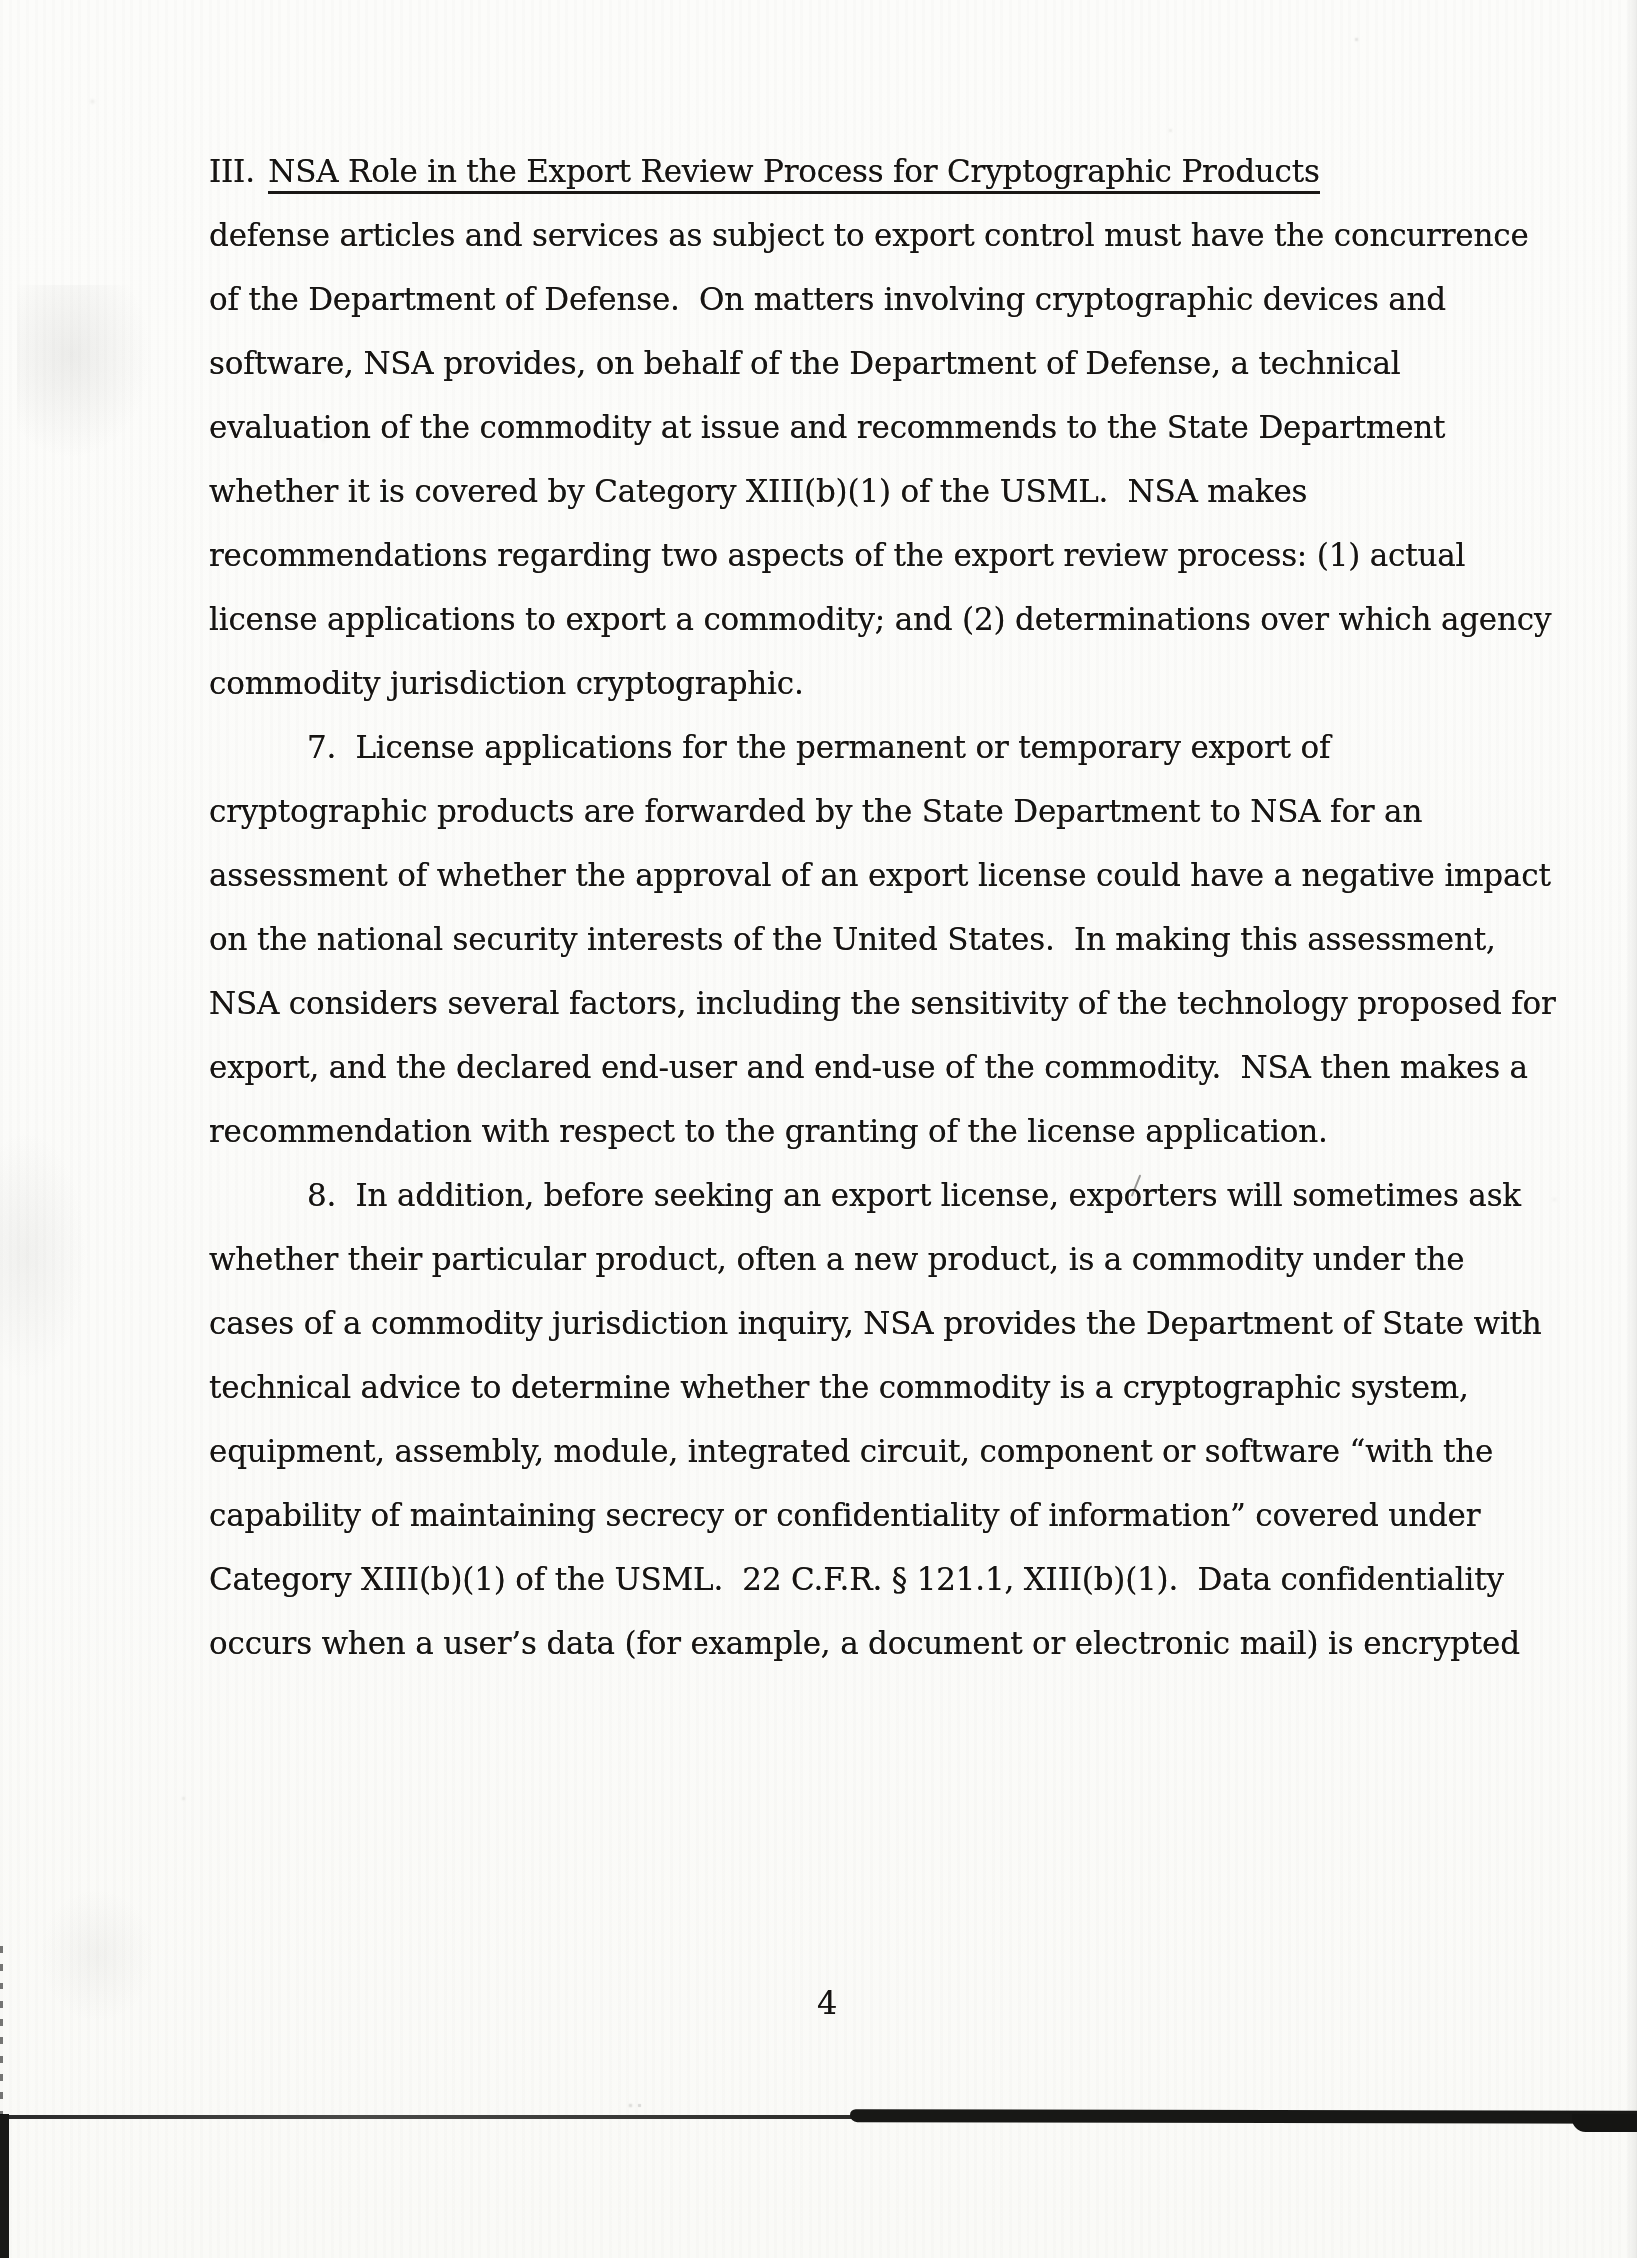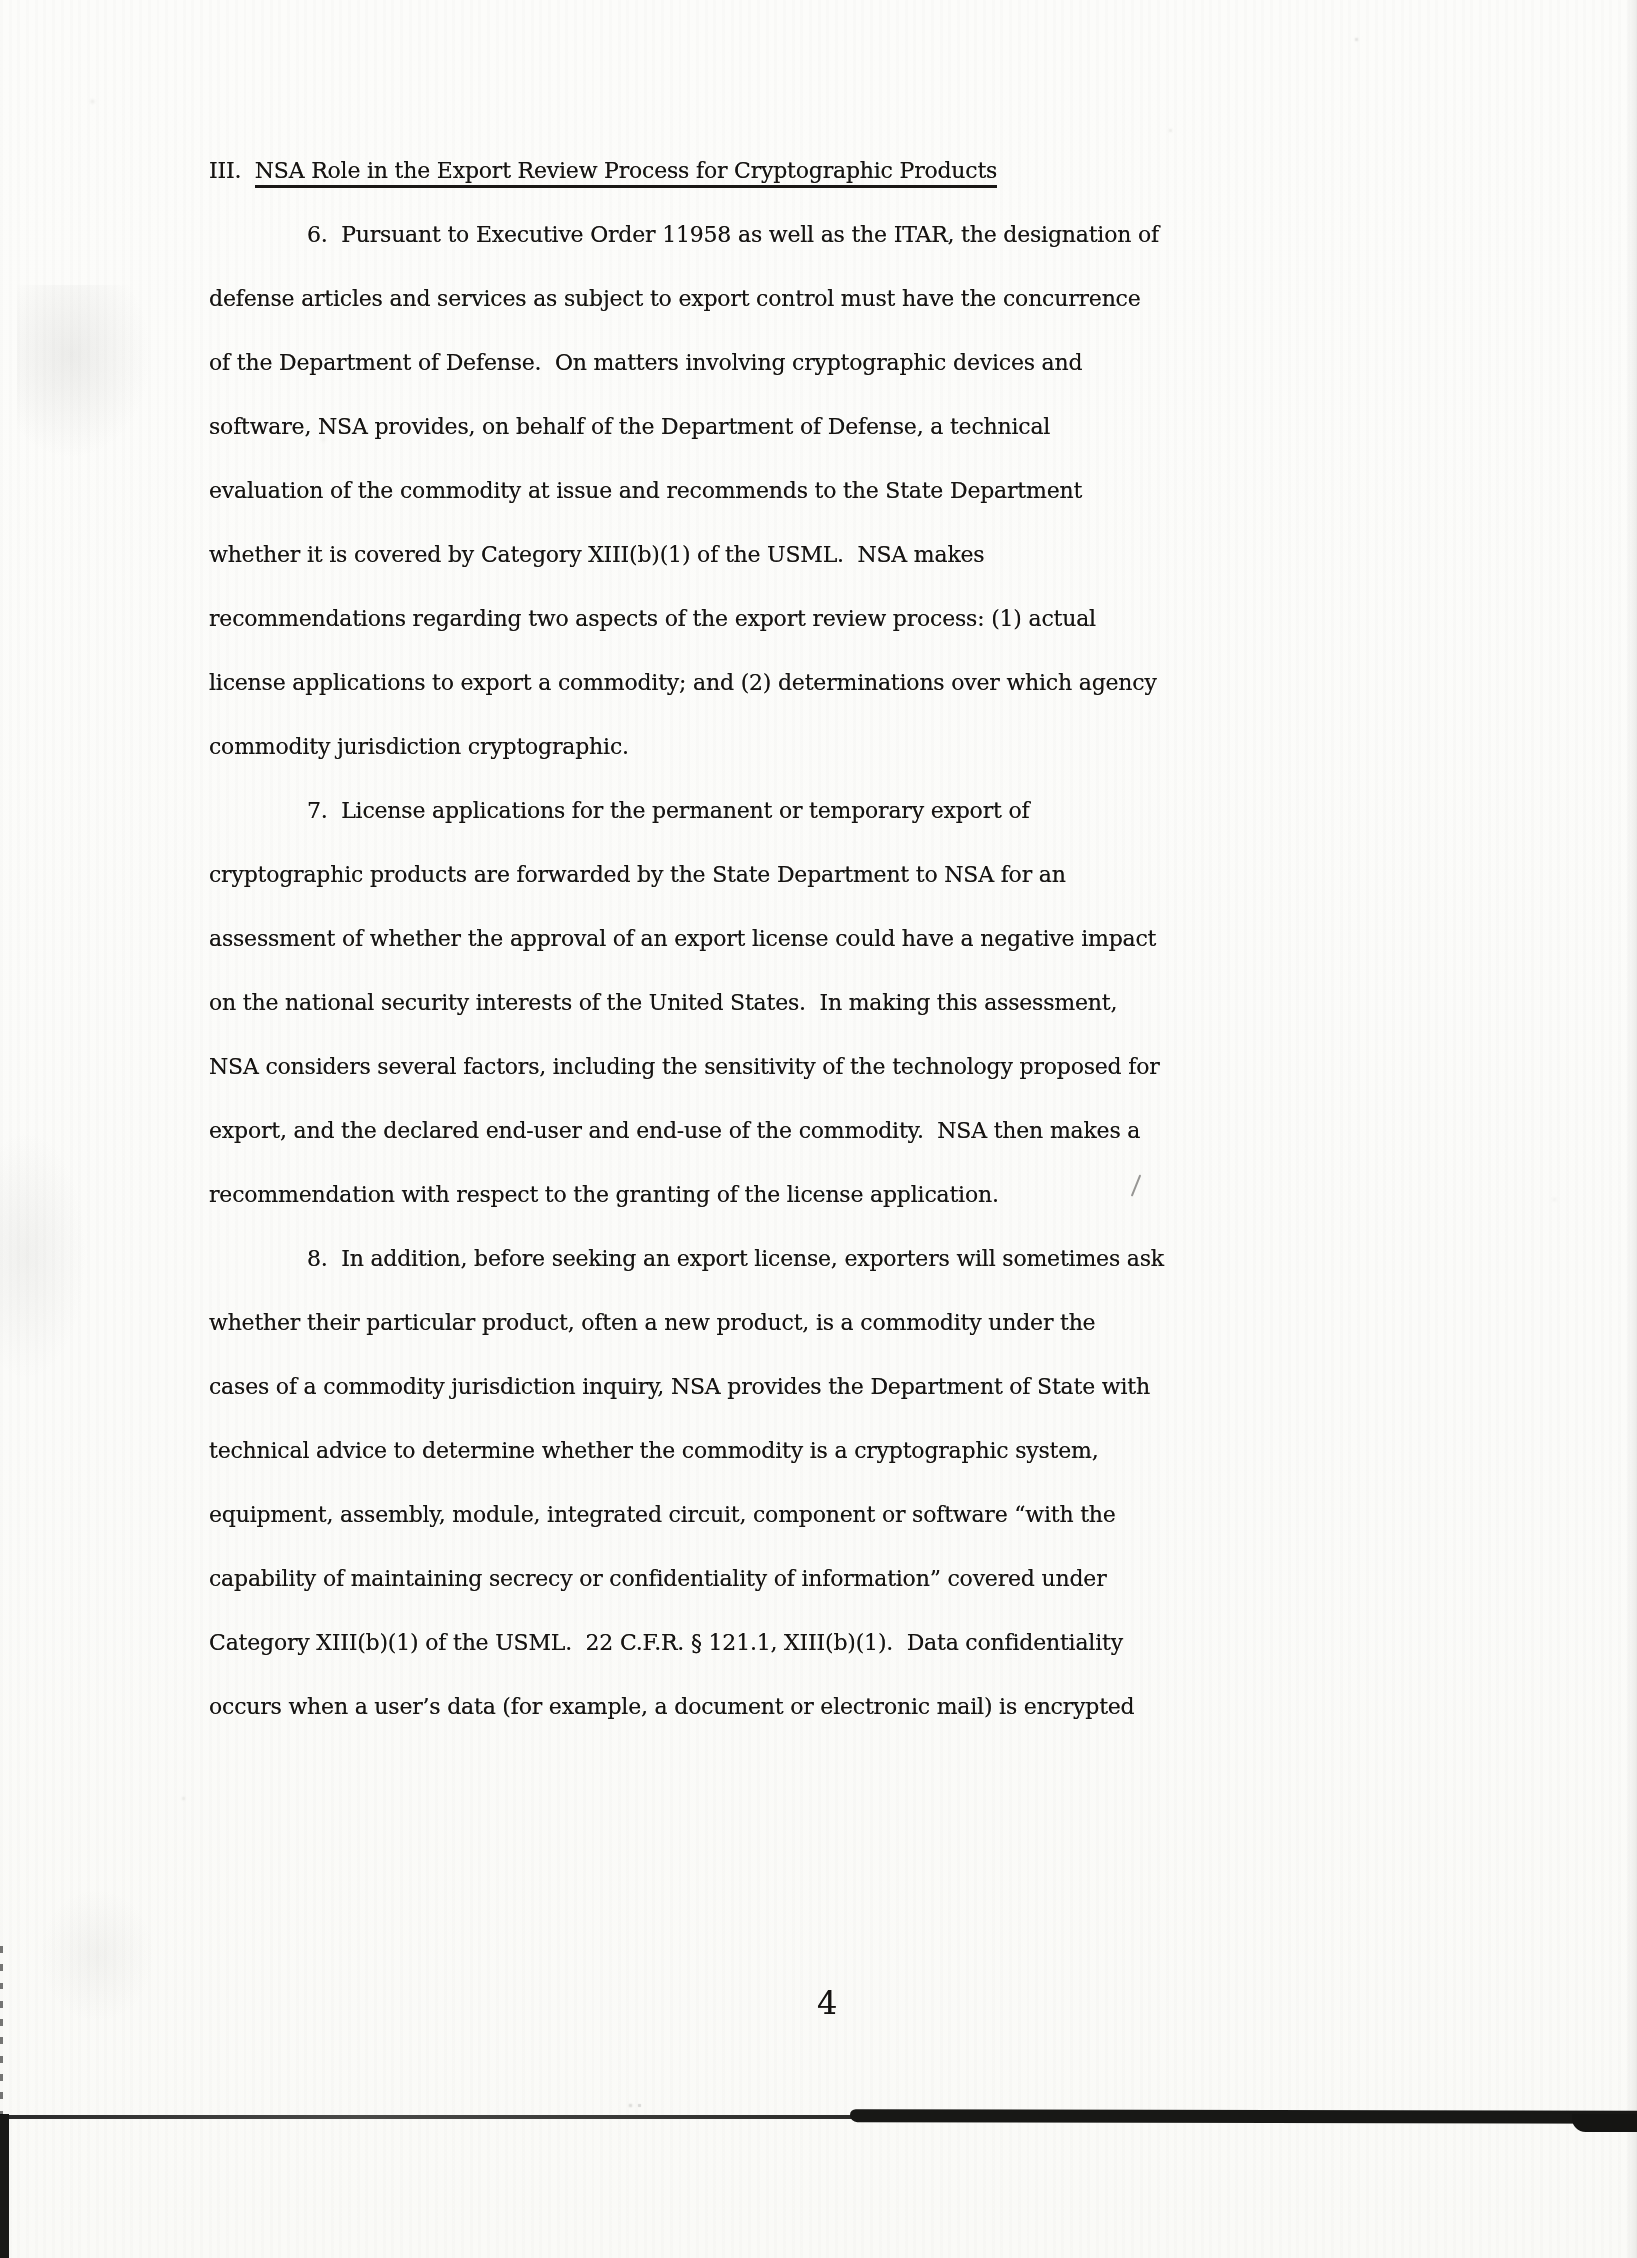--- a/index.html
+++ b/index.html
@@ -23,21 +23,21 @@
     position: absolute; top: 0; right: 0; width: 11.6px; height: 100%;
     background: linear-gradient(to left, rgba(0,0,0,0.07), rgba(0,0,0,0));
   }
   .text-block {
     position: absolute;
     left: 209px;
     top: 139px;
     width: 1284px;
   }
   .line {
-    font-size: 22px;
+    font-size: 31px;
     line-height: 64px;
     letter-spacing: -0.2px;
     white-space: pre;
     text-shadow: 0 0 0.5px rgba(20,18,16,0.65);
   }
   .line.first { padding-left: 98px; }
   .heading-title {
     margin-left: 13.5px;
     border-bottom: 3.9px solid #1a1816;
     padding-bottom: 1.9px;
@@ -117,21 +117,20 @@
   <div class="smudge-a"></div>
   <div class="smudge-b"></div>
   <div class="smudge-c"></div>
   <div class="speck-layer"></div>
   <div class="scratch"></div>
 
   <div class="text-block">
     <div class="line"><span>III.</span><span class="heading-title">NSA Role in the Export Review Process for Cryptographic Products</span></div>
 
     <div>
-      <div class="line first">6.  Pursuant to Executive Order 11958 as well as the ITAR, the designation of</div>
       <div class="line">defense articles and services as subject to export control must have the concurrence</div>
       <div class="line">of the Department of Defense.  On matters involving cryptographic devices and</div>
       <div class="line">software, NSA provides, on behalf of the Department of Defense, a technical</div>
       <div class="line">evaluation of the commodity at issue and recommends to the State Department</div>
       <div class="line">whether it is covered by Category XIII(b)(1) of the USML.  NSA makes</div>
       <div class="line">recommendations regarding two aspects of the export review process: (1) actual</div>
       <div class="line">license applications to export a commodity; and (2) determinations over which agency</div>
       <div class="line">commodity jurisdiction cryptographic.</div>
     </div>
 

